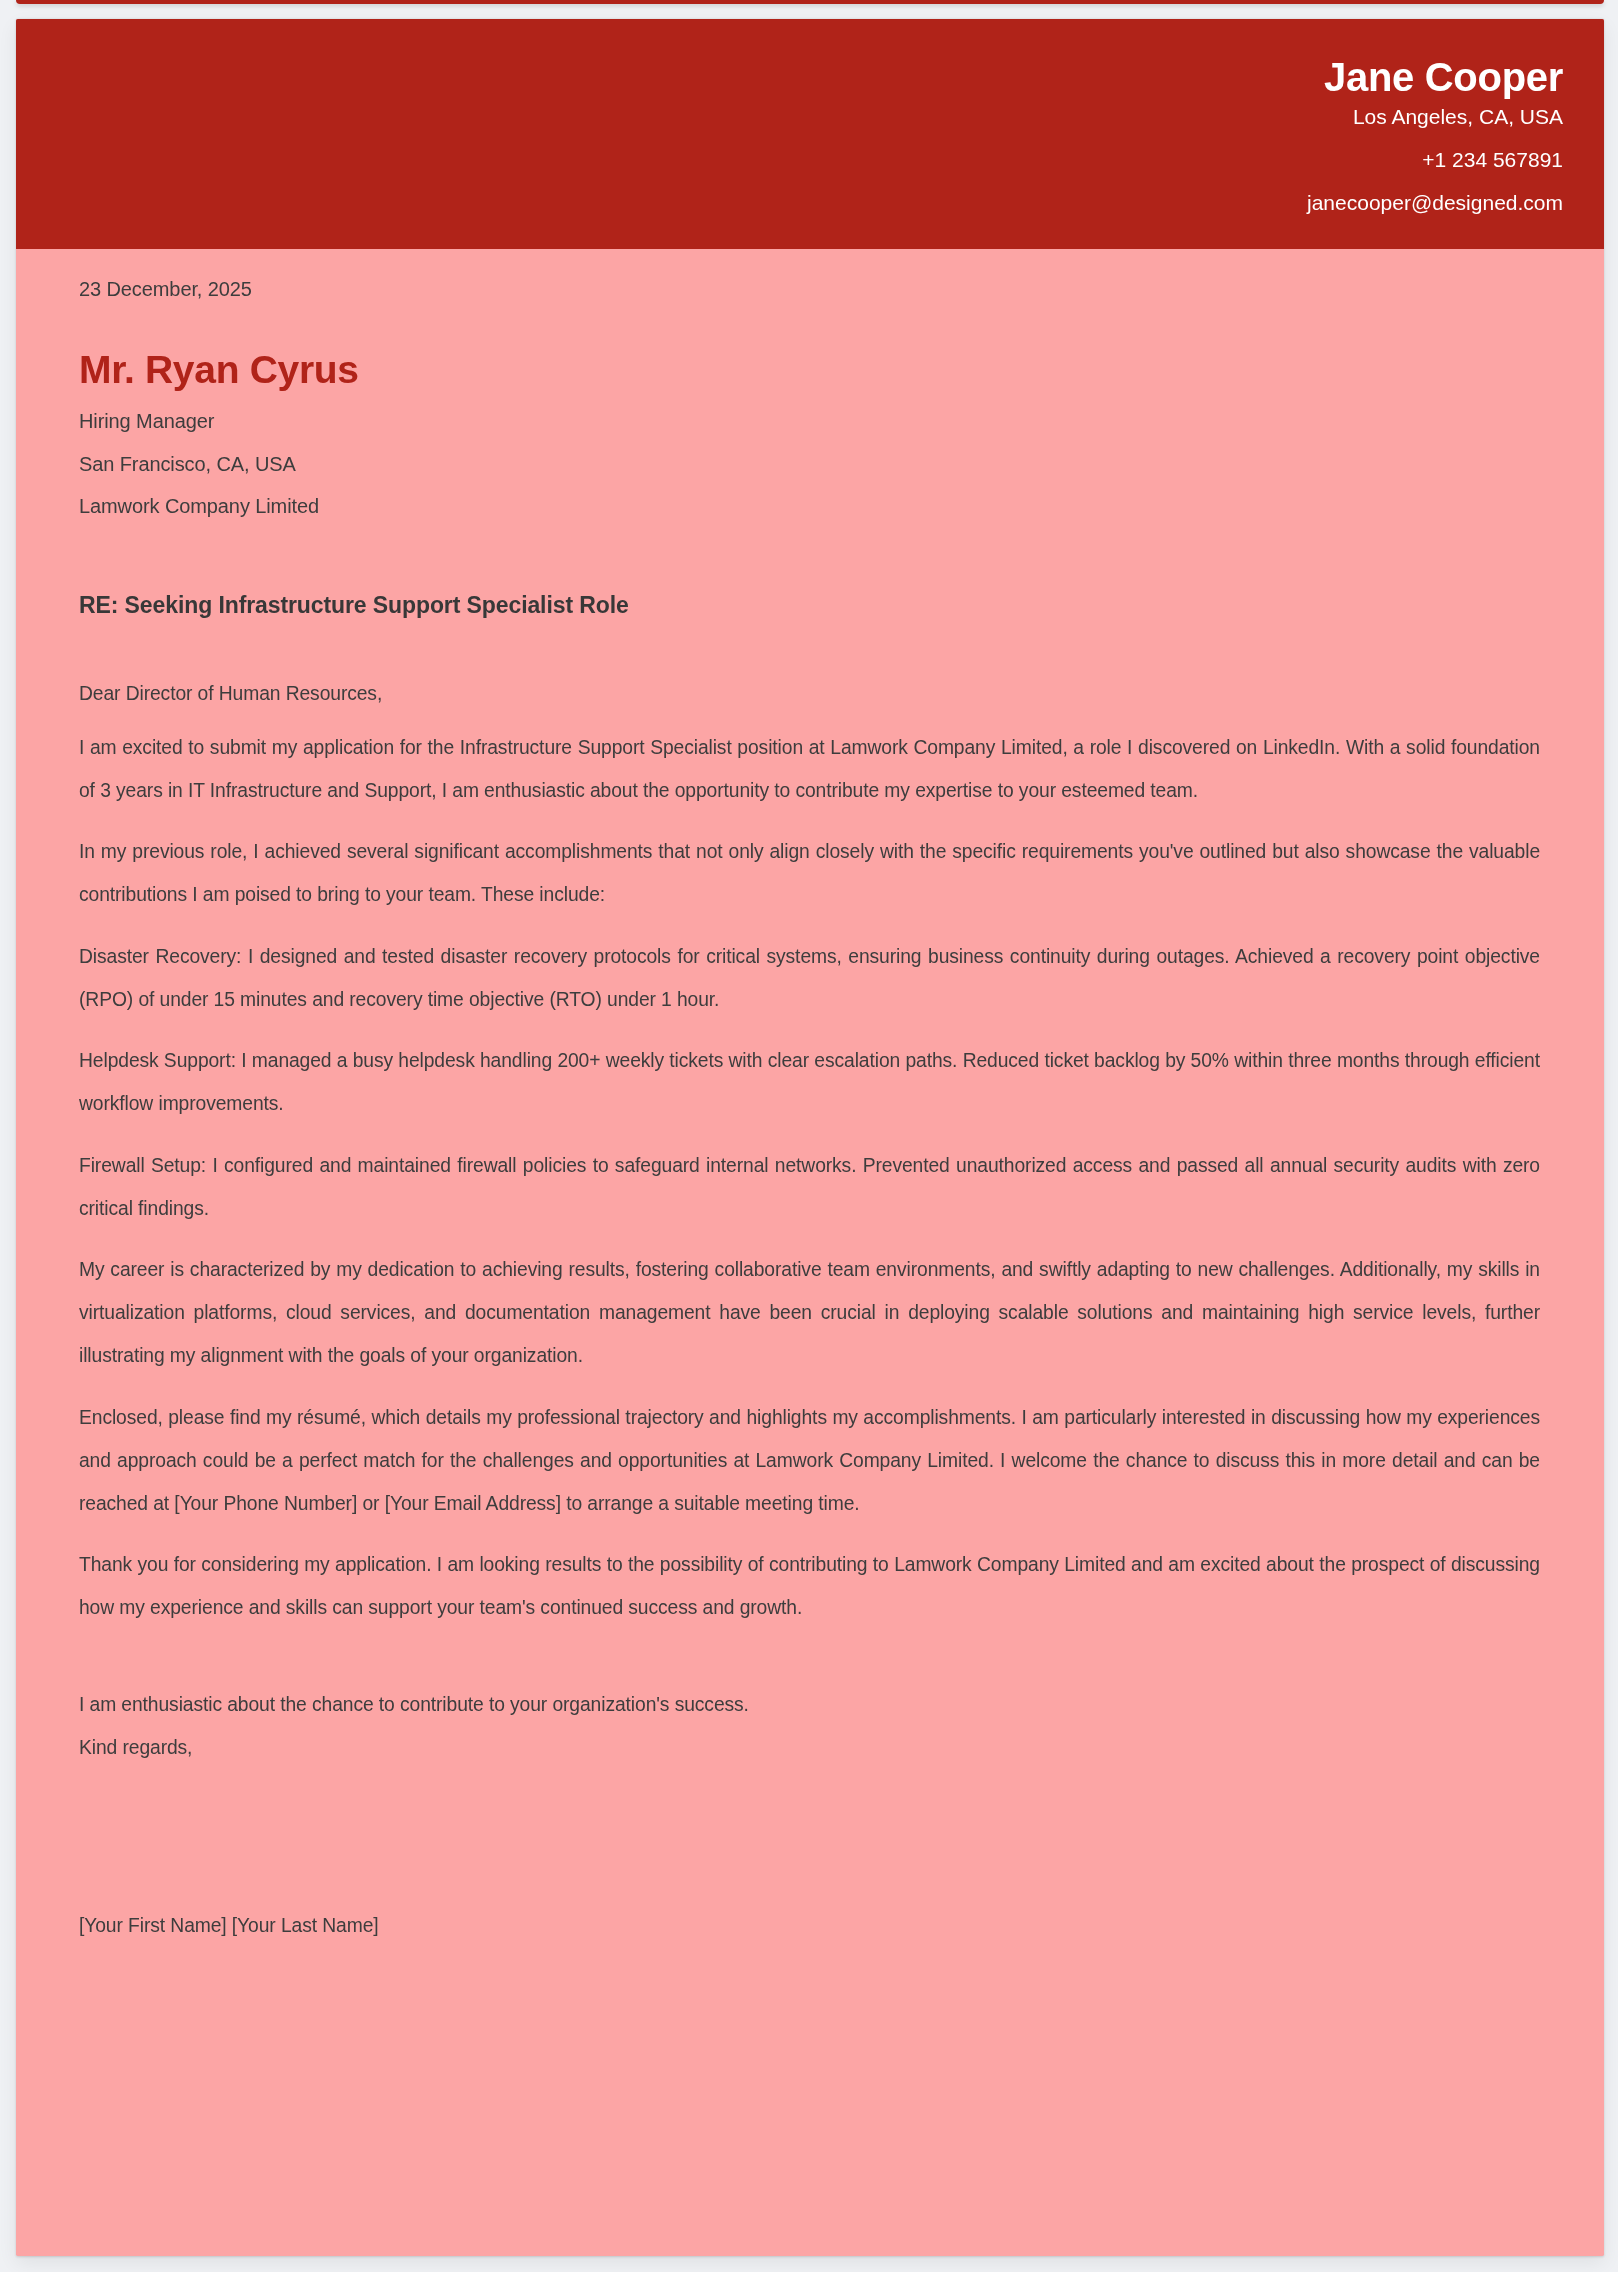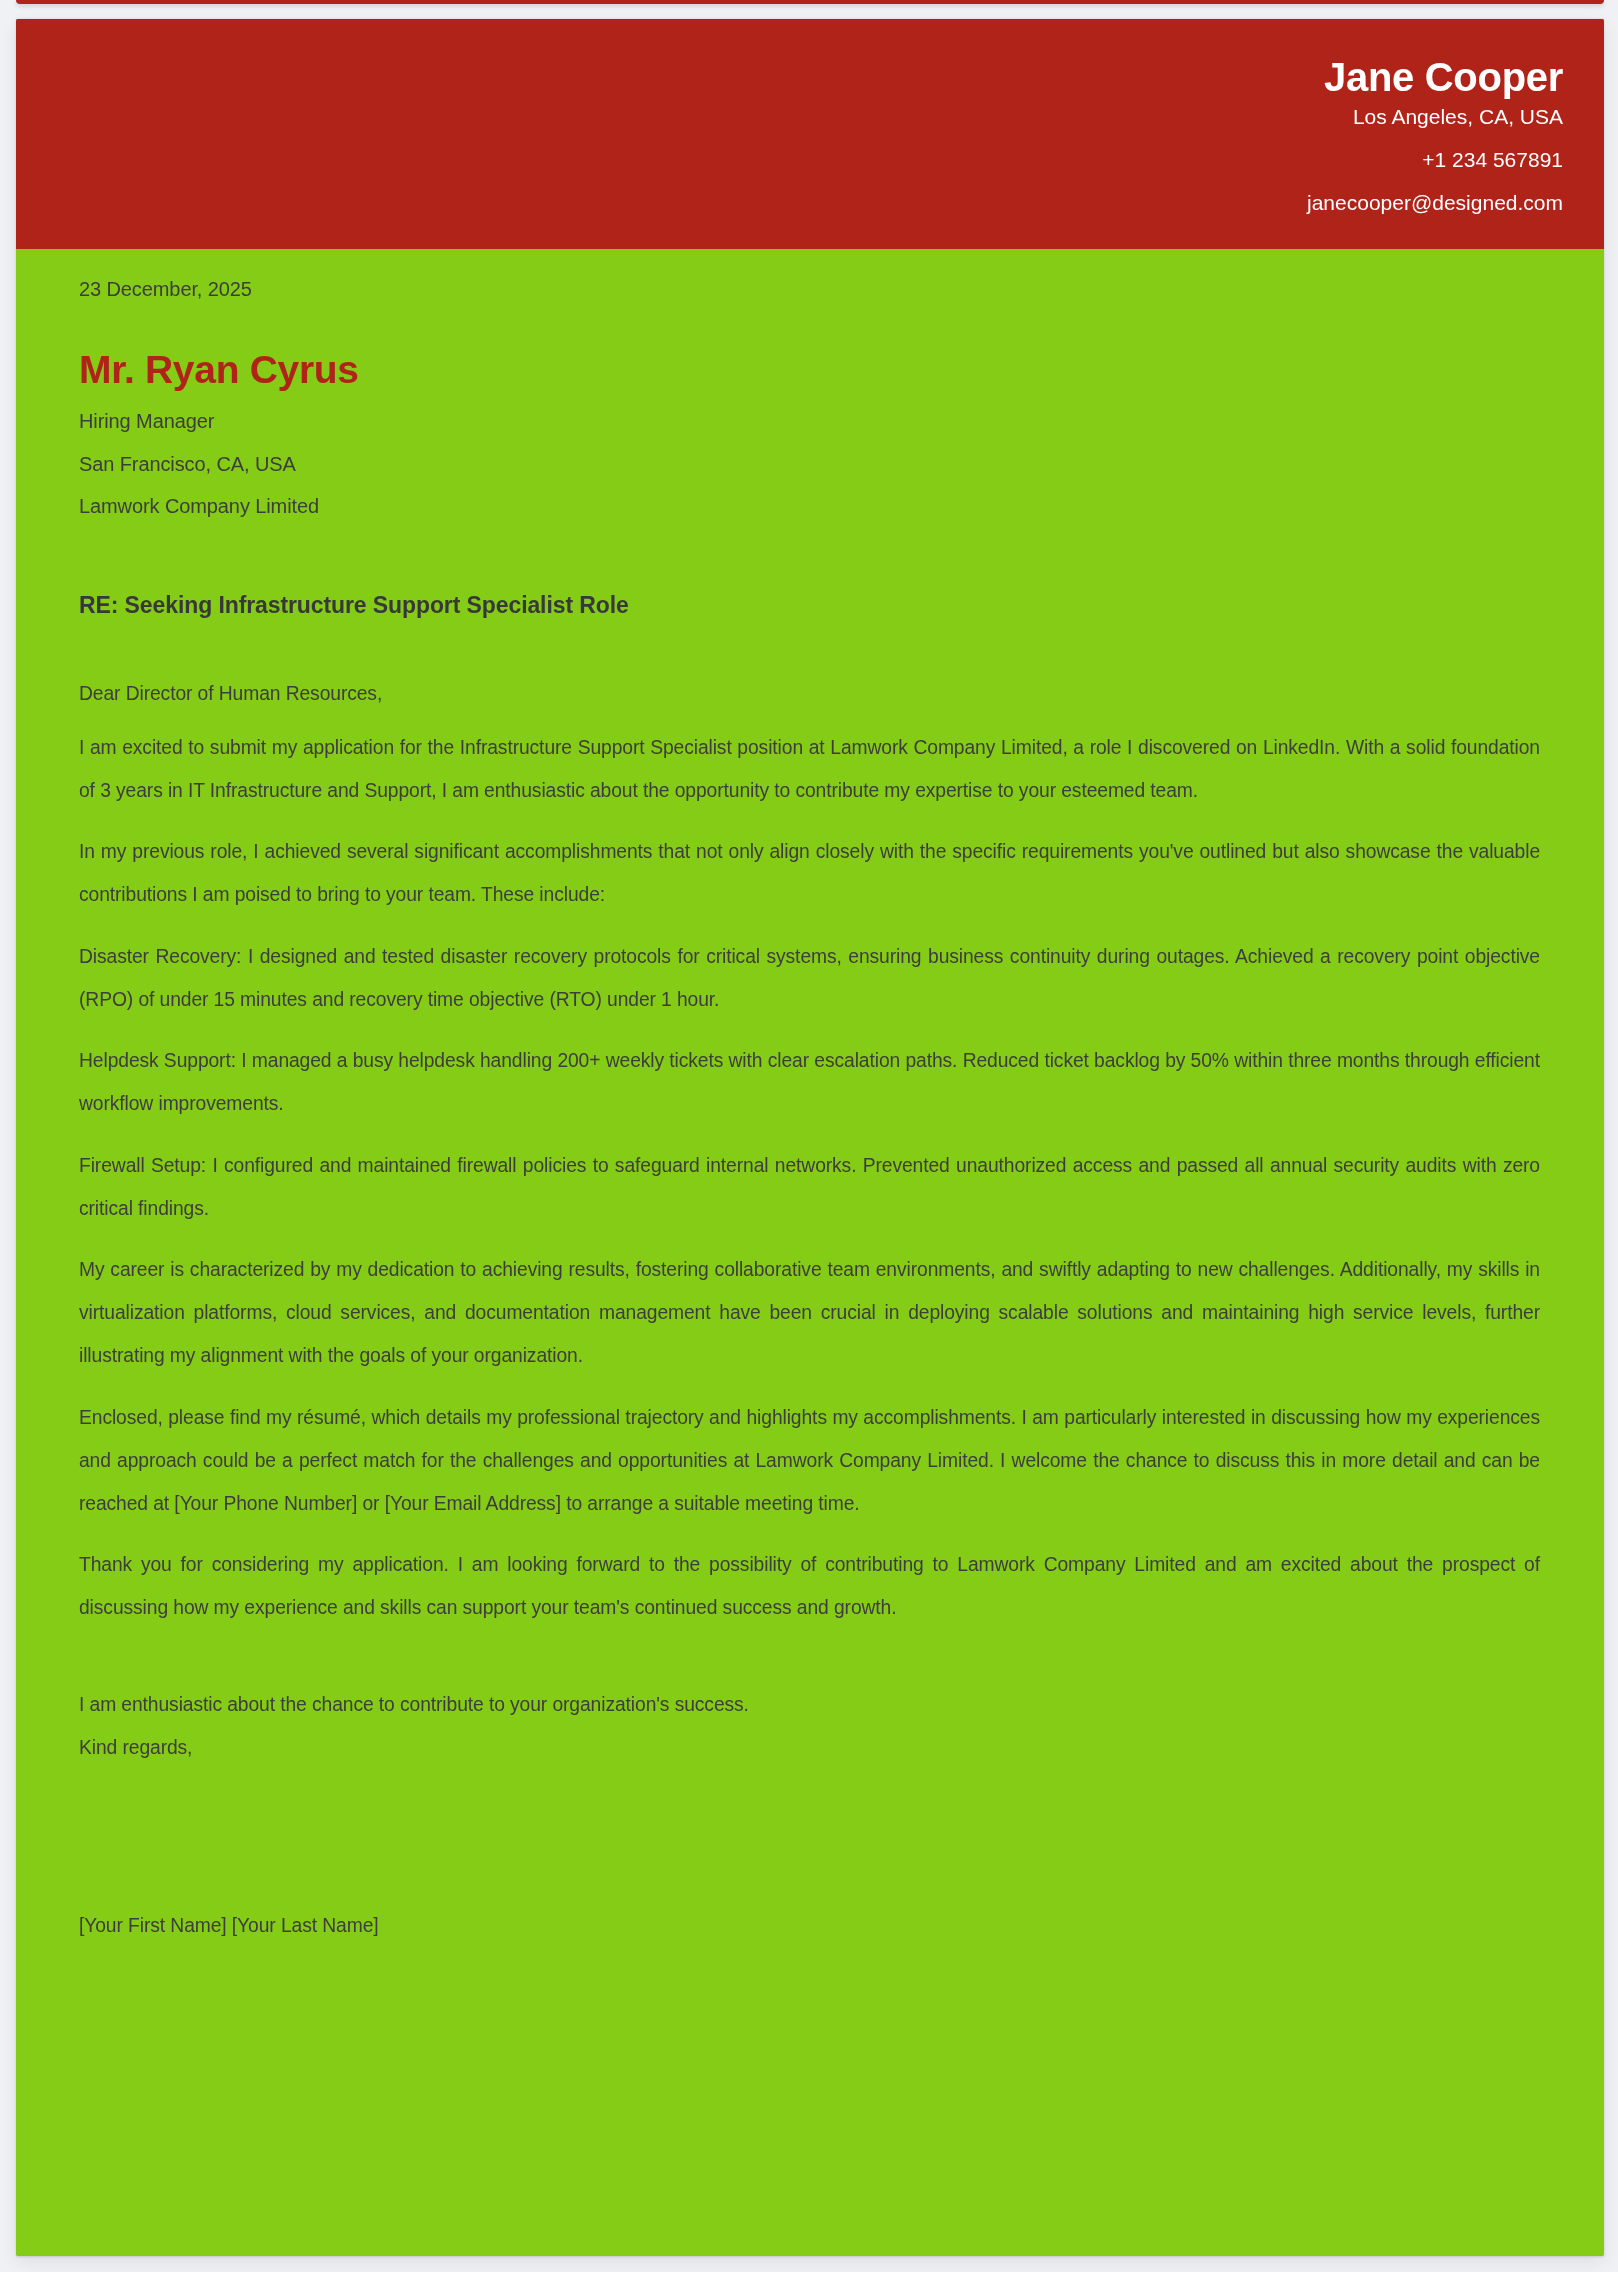--- a/index.html
+++ b/index.html
@@ -23,21 +23,21 @@
     border-radius: 0 0 4.4px 4.4px;
     box-shadow: 0 1.8px 5.3px rgba(0,0,0,0.18);
   }
 
   .page-card {
     position: absolute;
     left: 16px;
     top: 19.3px;
     width: 1588px;
     height: 2237px;
-    background: #84cc16;
+    background: #fca5a5;
     border-radius: 1.8px;
     box-shadow: 0 0.9px 2.6px rgba(0,0,0,0.14), 0 7px 19.3px rgba(0,0,0,0.07);
     overflow: hidden;
   }
 
   .letter-header {
     height: 230px;
     background: #b02319;
     color: #ffffff;
     display: flex;
@@ -145,21 +145,21 @@
     <p class="salutation">Dear Director of Human Resources,</p>
 
     <div>
         <p class="para">I am excited to submit my application for the Infrastructure Support Specialist position at Lamwork Company Limited, a role I discovered on LinkedIn. With a solid foundation of 3 years in IT Infrastructure and Support, I am enthusiastic about the opportunity to contribute my expertise to your esteemed team.</p>
         <p class="para">In my previous role, I achieved several significant accomplishments that not only align closely with the specific requirements you've outlined but also showcase the valuable contributions I am poised to bring to your team. These include:</p>
         <p class="para">Disaster Recovery: I designed and tested disaster recovery protocols for critical systems, ensuring business continuity during outages. Achieved a recovery point objective (RPO) of under 15 minutes and recovery time objective (RTO) under 1 hour.</p>
         <p class="para">Helpdesk Support: I managed a busy helpdesk handling 200+ weekly tickets with clear escalation paths. Reduced ticket backlog by 50% within three months through efficient workflow improvements.</p>
         <p class="para">Firewall Setup: I configured and maintained firewall policies to safeguard internal networks. Prevented unauthorized access and passed all annual security audits with zero critical findings.</p>
         <p class="para">My career is characterized by my dedication to achieving results, fostering collaborative team environments, and swiftly adapting to new challenges. Additionally, my skills in virtualization platforms, cloud services, and documentation management have been crucial in deploying scalable solutions and maintaining high service levels, further illustrating my alignment with the goals of your organization.</p>
         <p class="para">Enclosed, please find my résumé, which details my professional trajectory and highlights my accomplishments. I am particularly interested in discussing how my experiences and approach could be a perfect match for the challenges and opportunities at Lamwork Company Limited. I welcome the chance to discuss this in more detail and can be reached at [Your Phone Number] or [Your Email Address] to arrange a suitable meeting time.</p>
-        <p class="para">Thank you for considering my application. I am looking forward to the possibility of contributing to Lamwork Company Limited and am excited about the prospect of discussing how my experience and skills can support your team's continued success and growth.</p>
+        <p class="para">Thank you for considering my application. I am looking results to the possibility of contributing to Lamwork Company Limited and am excited about the prospect of discussing how my experience and skills can support your team's continued success and growth.</p>
       </div>
 
     <p class="closing">I am enthusiastic about the chance to contribute to your organization's success.</p>
     <p class="valediction">Kind regards,</p>
 
     <p class="signature">[Your First Name] [Your Last Name]</p>
   </main>
 
 </div>
 

